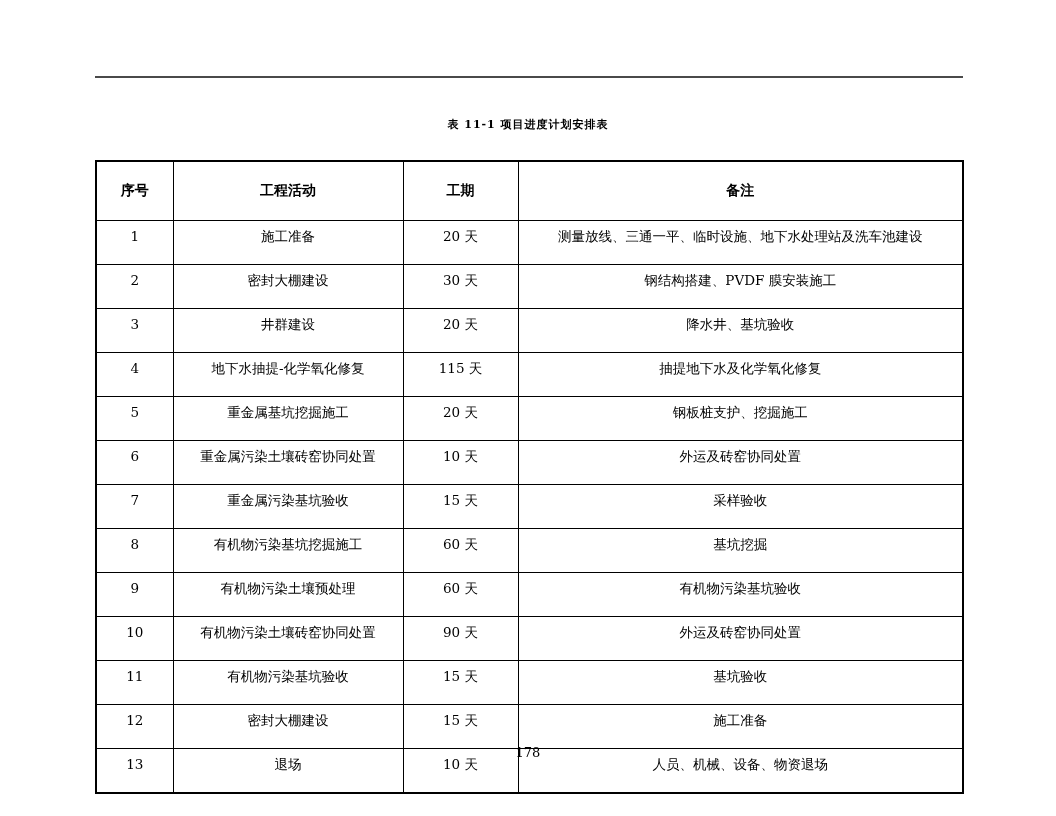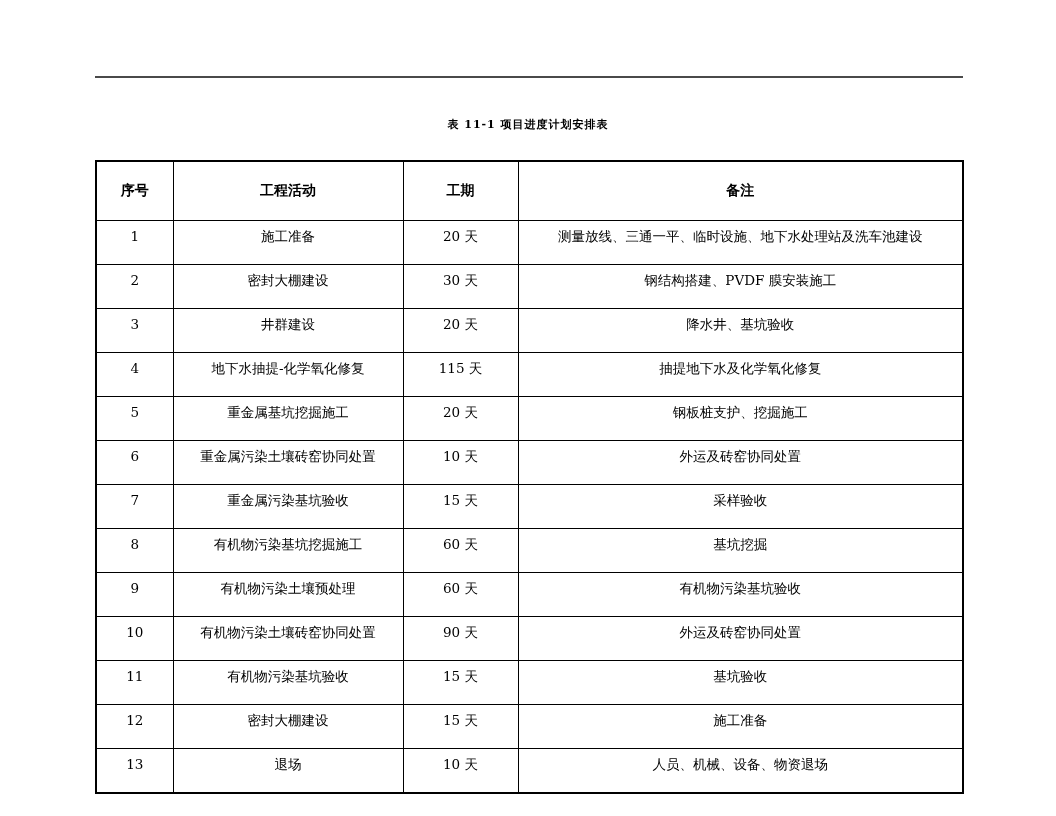--- a/index.html
+++ b/index.html
@@ -171,14 +171,15 @@
         </tr>
         <tr>
           <td>13</td>
           <td>退场</td>
           <td>10 天</td>
           <td>人员、机械、设备、物资退场</td>
         </tr>
       </tbody>
   </table>
 
+  <div class="page-number">178</div>
 
 </div>
 
 </body></html>

